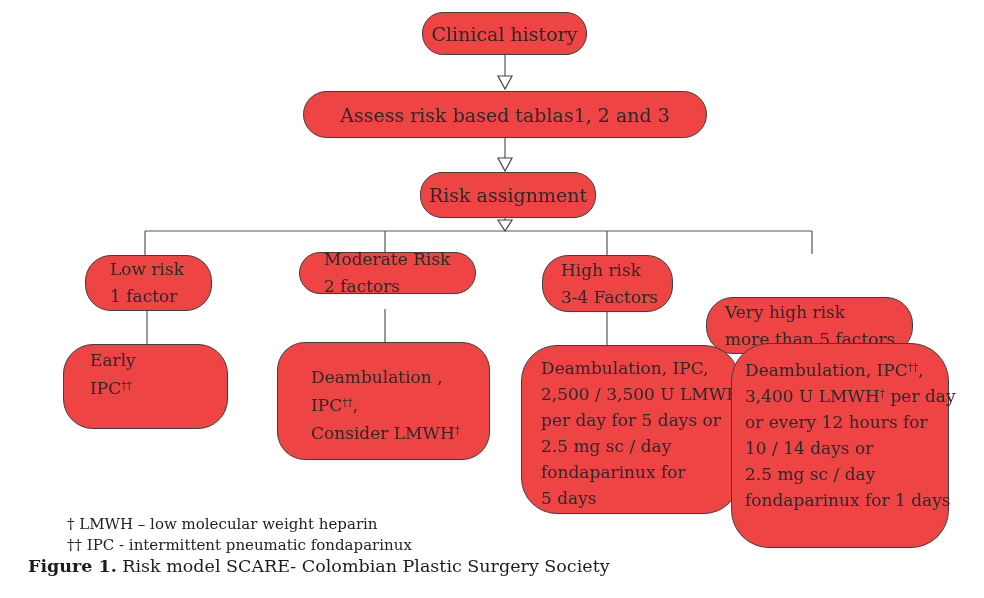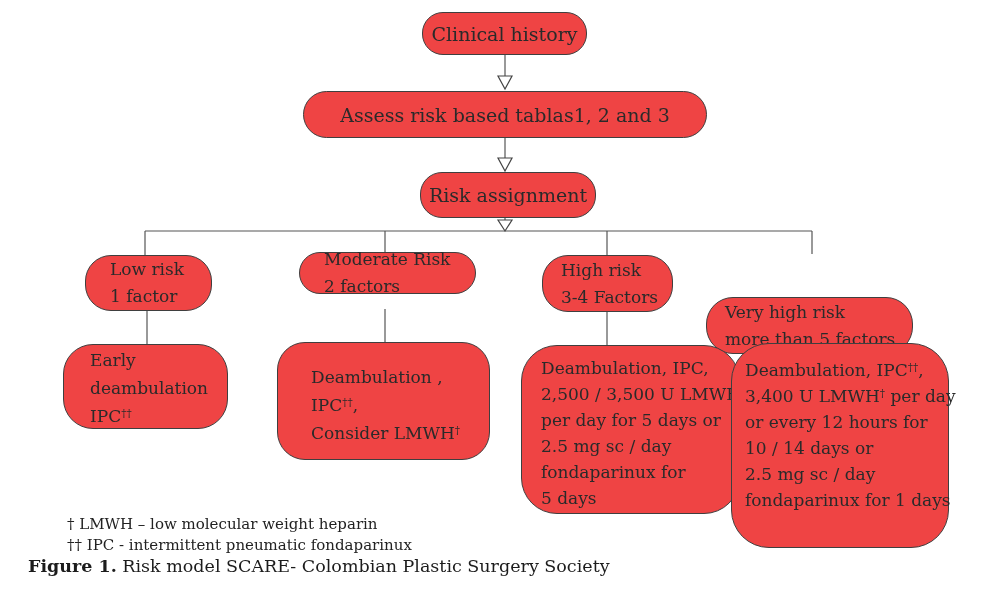--- a/index.html
+++ b/index.html
@@ -76,21 +76,20 @@
       <div class="line"><span>High risk</span></div>
       <div class="line"><span>3-4 Factors</span></div>
     </div>
   <div class="node cat cat-3">
       <div class="line"><span>Very high risk</span></div>
       <div class="line"><span>more than 5 factors</span></div>
     </div>
 
   <div class="node act act-0">
       <div class="line"><span>Early</span></div>
-      <div class="line"><span>deambulation</span></div>
       <div class="line"><span>IPC</span><sup>††</sup></div>
     </div>
   <div class="node act act-1">
       <div class="line"><span>Deambulation ,</span></div>
       <div class="line"><span>IPC</span><sup>††</sup><span>,</span></div>
       <div class="line"><span>Consider LMWH</span><sup>†</sup></div>
     </div>
   <div class="node act act-2">
       <div class="line"><span>Deambulation, IPC,</span></div>
       <div class="line"><span>2,500 / 3,500 U LMWH</span><sup>†</sup></div>

